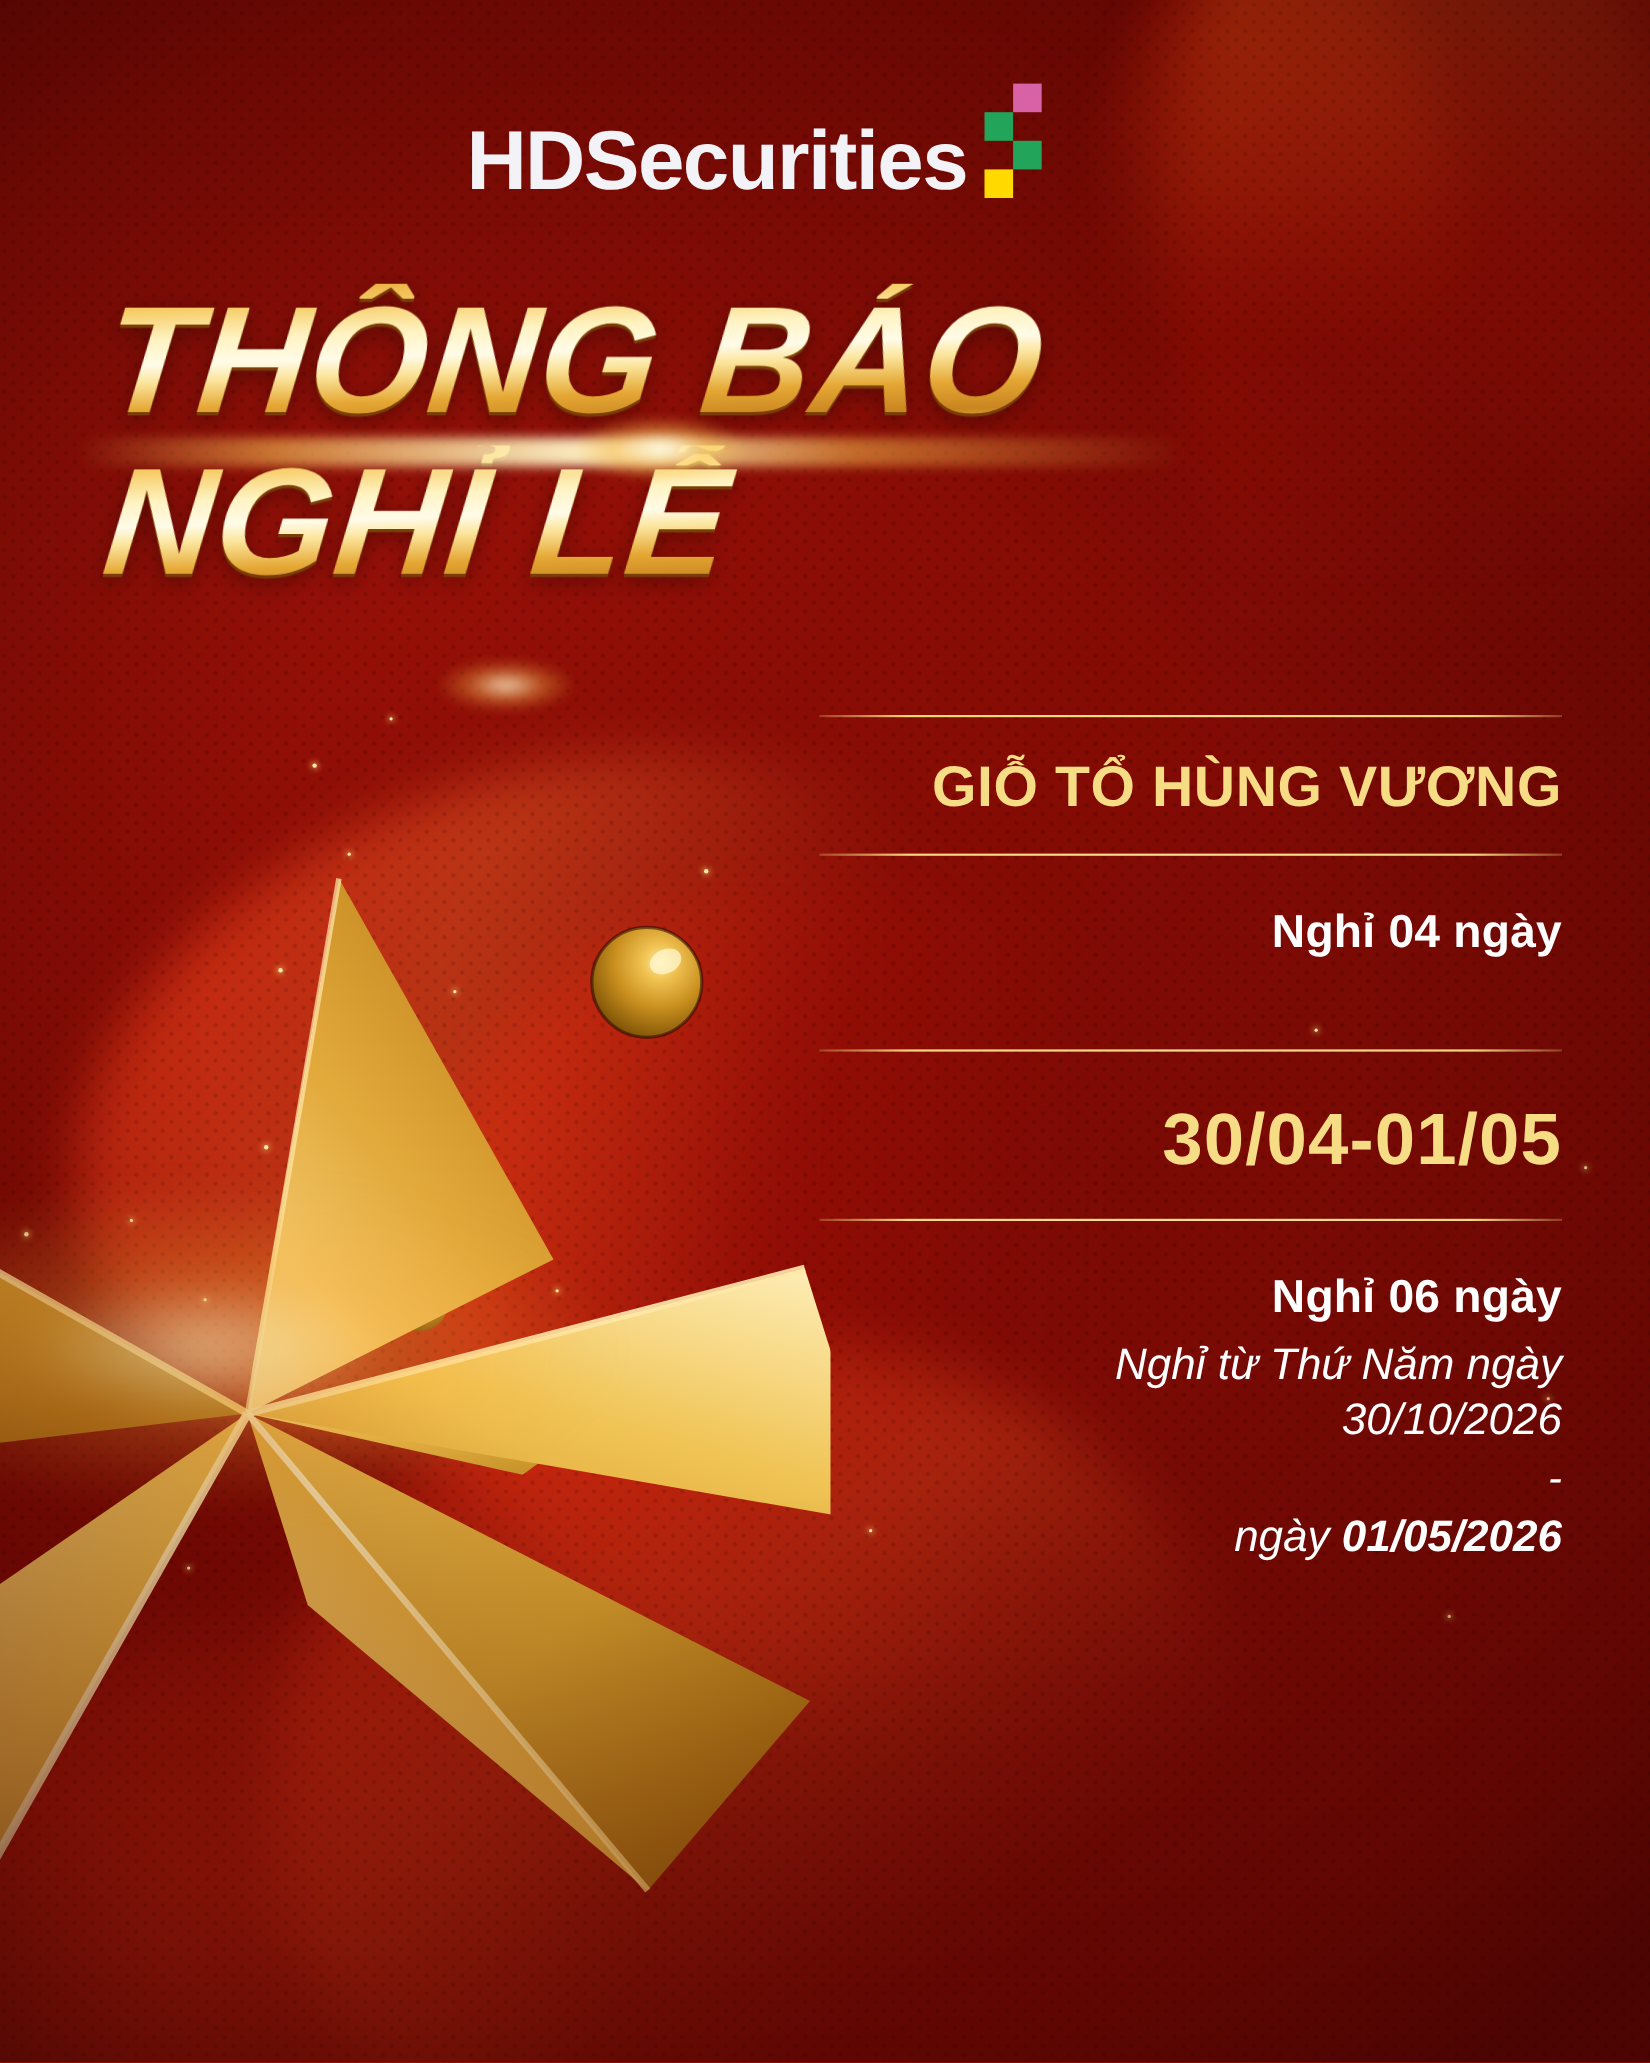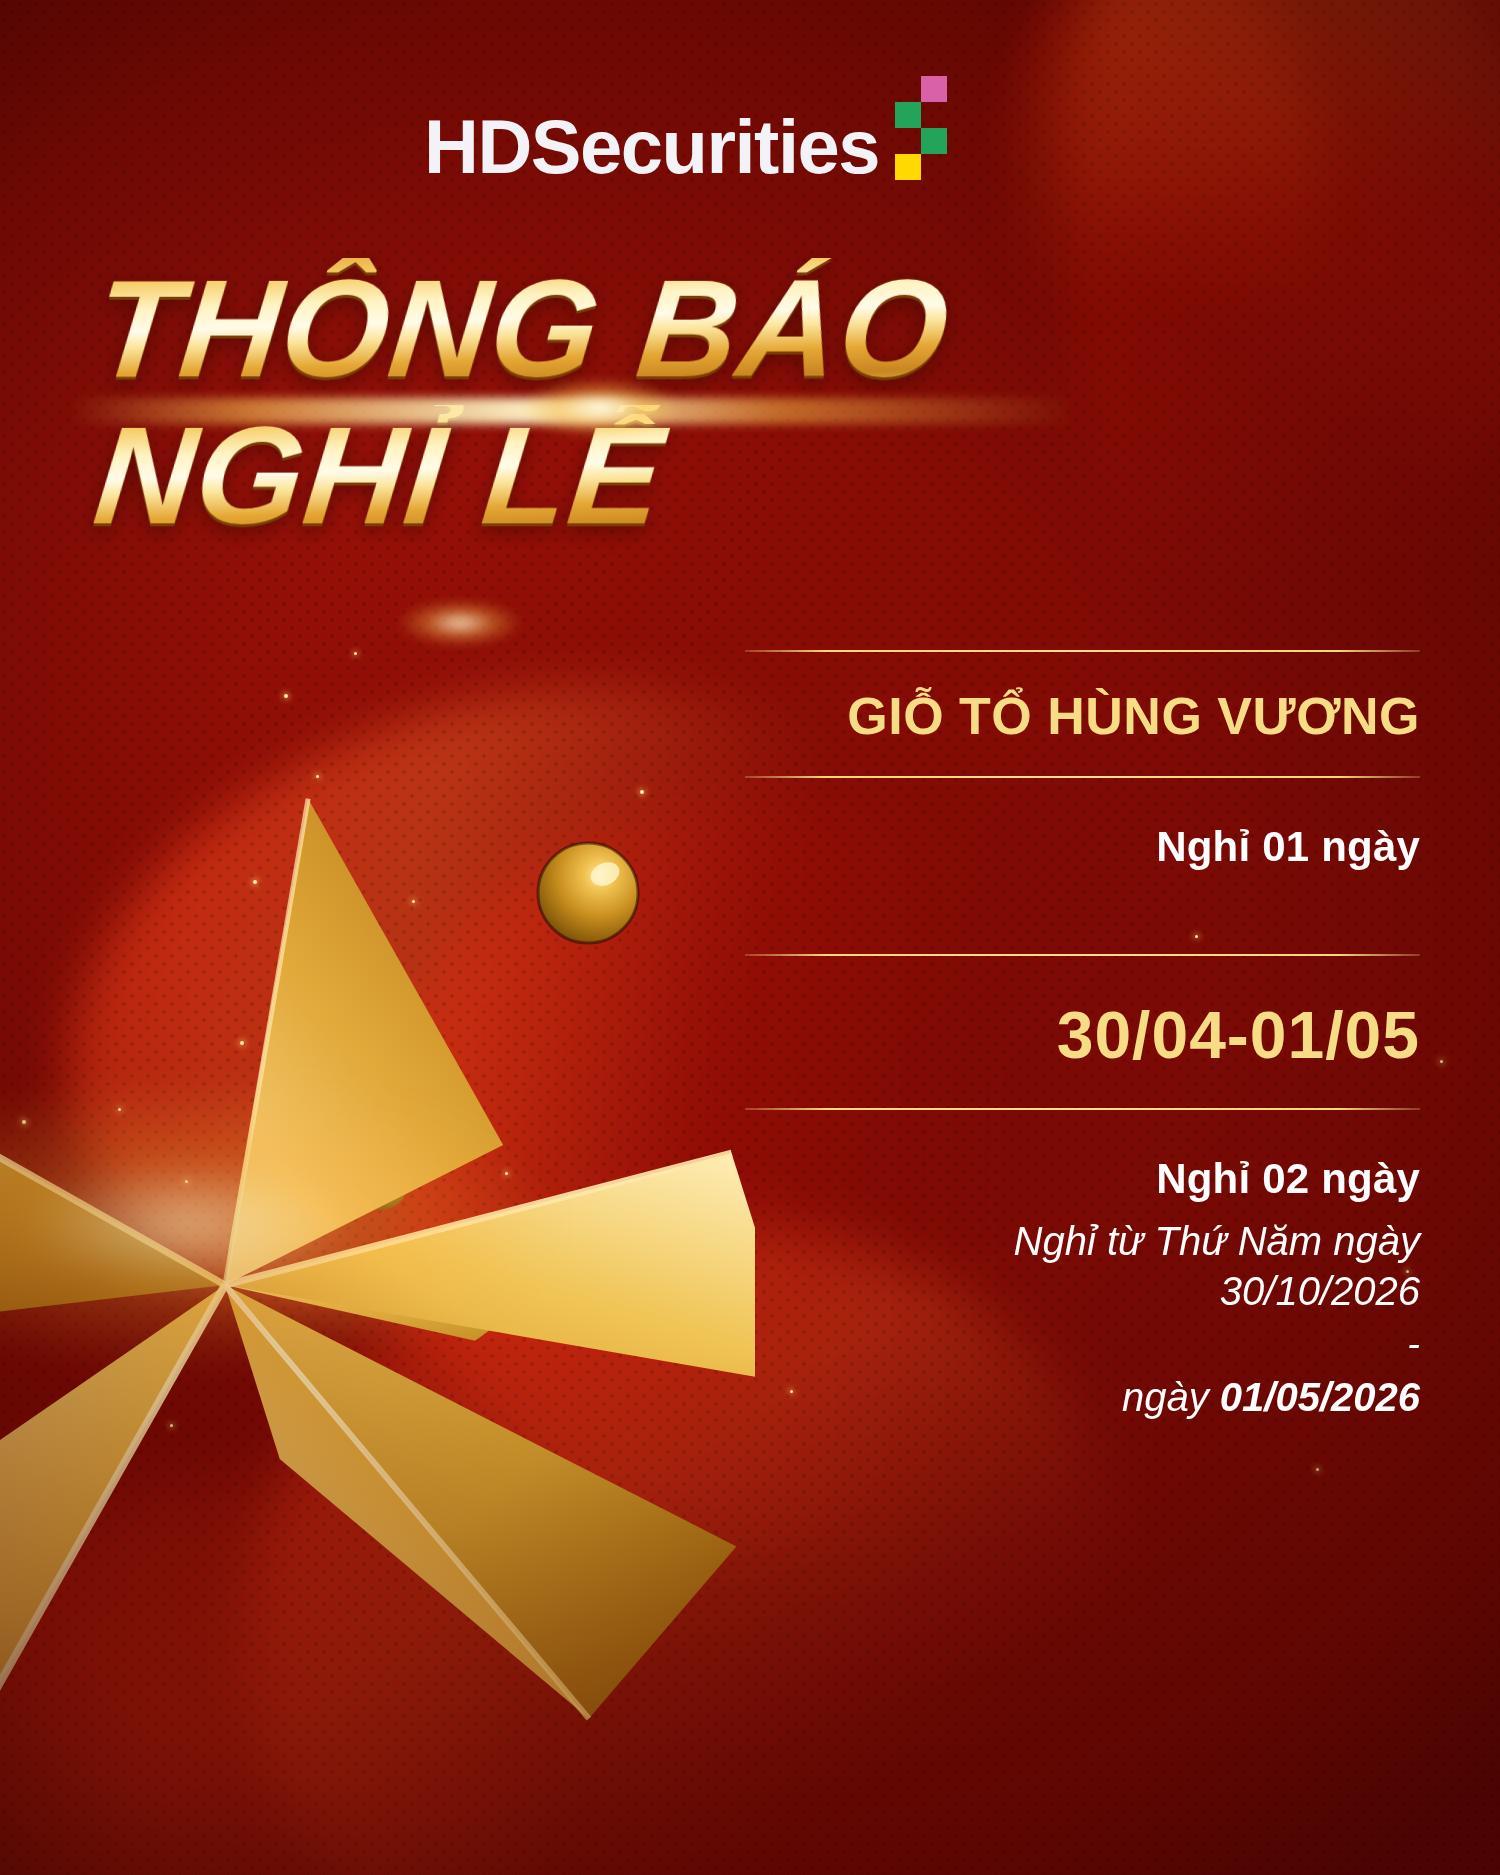--- a/index.html
+++ b/index.html
@@ -347,33 +347,33 @@
 
   <div class="panel">
 
     <div class="rule"></div>
 
     <div class="occasion">GIỖ TỔ HÙNG VƯƠNG</div>
 
     <div class="rule"></div>
 
     <div class="blk">
-      <div class="lead">Nghỉ 01 ngày</div>
+      <div class="lead">Nghỉ 04 ngày</div>
     </div>
 
     <div class="gap-a"></div>
 
     <div class="rule"></div>
 
     <div class="dates">30/04-01/05</div>
 
     <div class="rule"></div>
 
     <div class="blk">
-      <div class="lead">Nghỉ 02 ngày</div>
+      <div class="lead">Nghỉ 06 ngày</div>
       <div class="sub">Nghỉ từ Thứ Năm ngày</div>
       <div class="sub" style="margin-top:0">30/10/2026</div>
       <div class="dash">-</div>
       <div class="sub" style="margin-top:0">
         <span>ngày </span><b>01/05/2026</b>
       </div>
     </div>
 
   </div>
 

